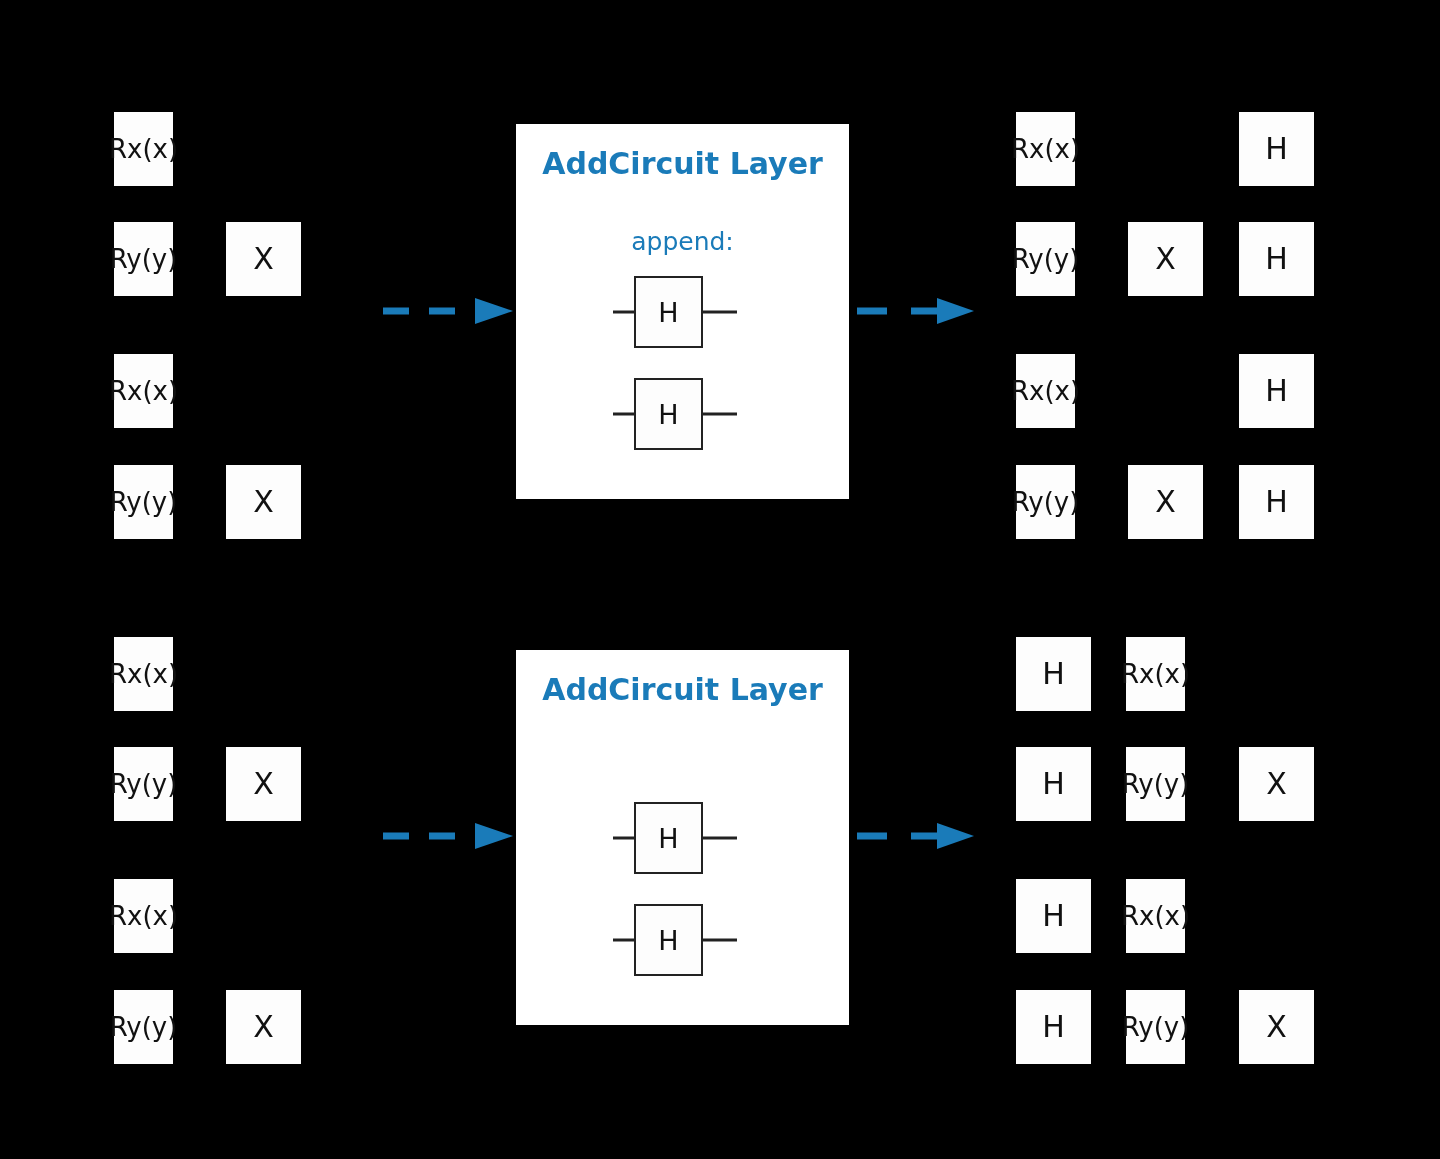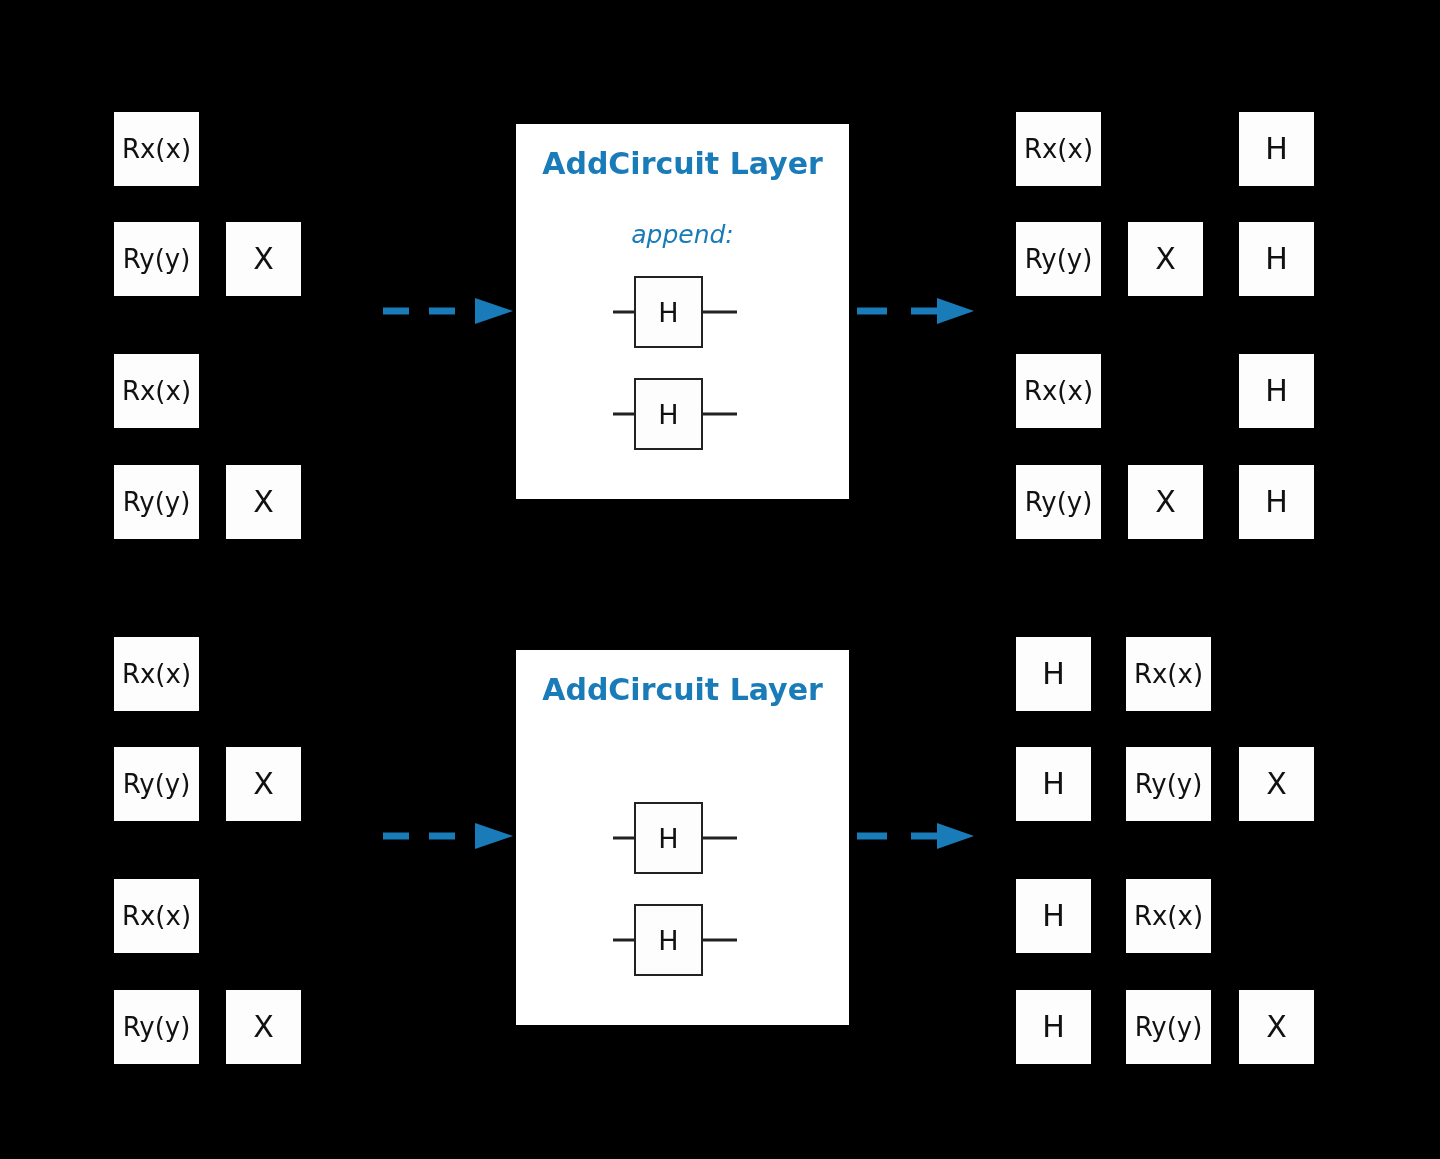--- a/index.html
+++ b/index.html
@@ -11,21 +11,21 @@
   
   .gate{
     position:absolute;
     background:#fdfdfd;
     color:#111;
     display:flex;align-items:center;justify-content:center;
     font-family:"DejaVu Sans","Liberation Sans",sans-serif;
     line-height:1;
     box-sizing:border-box;
   }
-  .gate.w-wide{width:85px;height:74px;font-size:26px;}
+  .gate.w-wide{width:59px;height:74px;font-size:26px;}
   .gate.w-narrow{width:75px;height:74px;font-size:30px;}
 
   
   .panel{
     position:absolute;
     background:#ffffff;
     box-sizing:border-box;
   }
   .panel-title{
     position:absolute;left:0;right:0;
@@ -85,21 +85,21 @@
 
     <div class="arrow" style="left:383px;top:296px;width:130px;">
       <svg width="130" height="30" viewBox="0 0 130 30">
         <line x1="0" y1="15" x2="98" y2="15" stroke="#1a7bb9" stroke-width="7" stroke-dasharray="26,20" stroke-linecap="butt"></line>
         <polygon points="92,2 130,15 92,28" fill="#1a7bb9"></polygon>
       </svg>
     </div>
 
     <div class="panel" style="left:516px;top:124px;width:333px;height:375px;">
       <div class="panel-title" style="top:22px;">AddCircuit Layer</div>
-      <div class="panel-mode" style="top:96px;font-style:italic;">append:</div>
+      <div class="panel-mode" style="top:103px;">append:</div>
 
       <div class="mini" style="left:97px;top:152px;width:124px;">
         <div class="wire left"></div>
         <div class="box">H</div>
         <div class="wire right"></div>
       </div>
 
       <div class="mini" style="left:97px;top:254px;width:124px;">
         <div class="wire left"></div>
         <div class="box">H</div>

